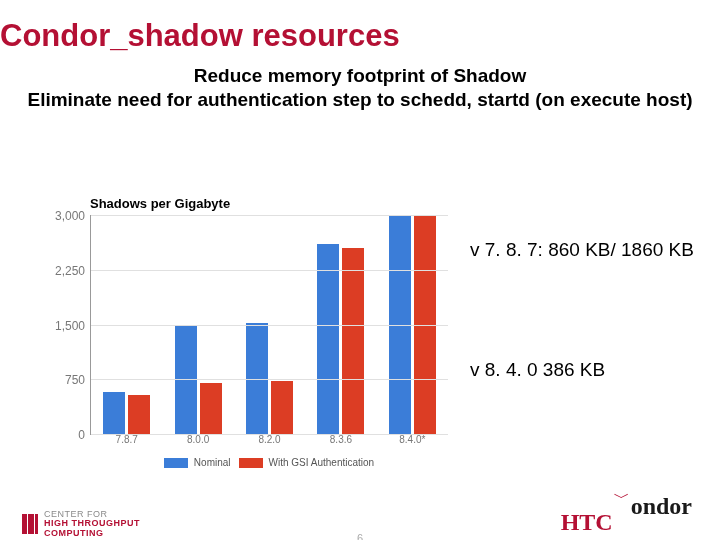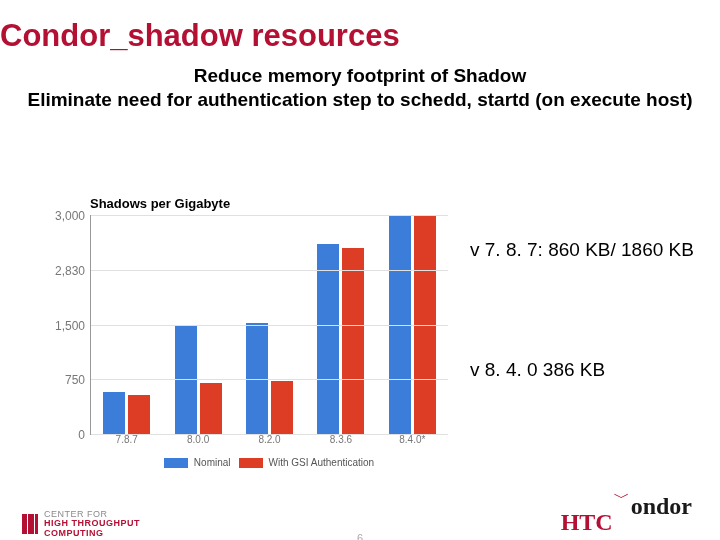--- a/index.html
+++ b/index.html
@@ -77,21 +77,21 @@
       <div class="grid" style="top: 100%;">
             <div class="ylab">0</div>
           </div>
           <div class="grid" style="top: 75%;">
             <div class="ylab">750</div>
           </div>
           <div class="grid" style="top: 50%;">
             <div class="ylab">1,500</div>
           </div>
           <div class="grid" style="top: 25%;">
-            <div class="ylab">2,830</div>
+            <div class="ylab">2,250</div>
           </div>
           <div class="grid" style="top: 0%;">
             <div class="ylab">3,000</div>
           </div>
         </div>
     </div>
     <div class="legend" id="legend">
         <div><span class="sw" style="background: rgb(59, 125, 216);"></span>Nominal</div>
         <div><span class="sw" style="background: rgb(220, 61, 36);"></span>With GSI Authentication</div>
       </div>

